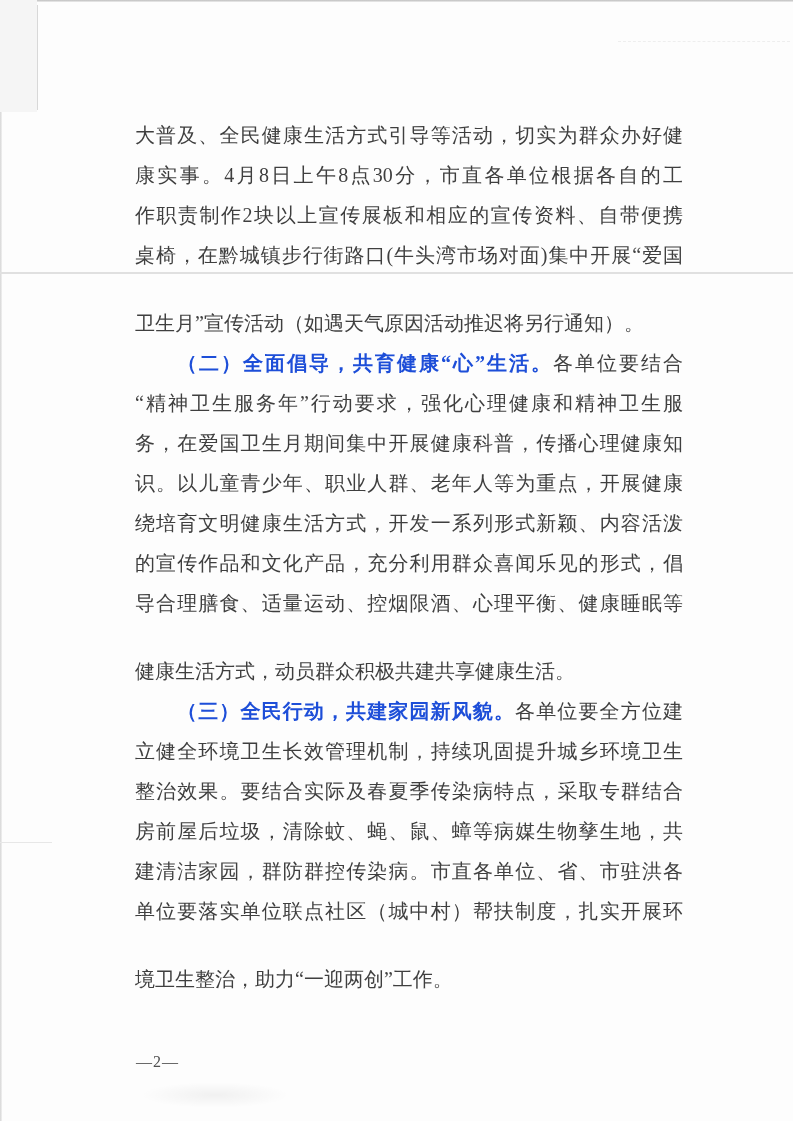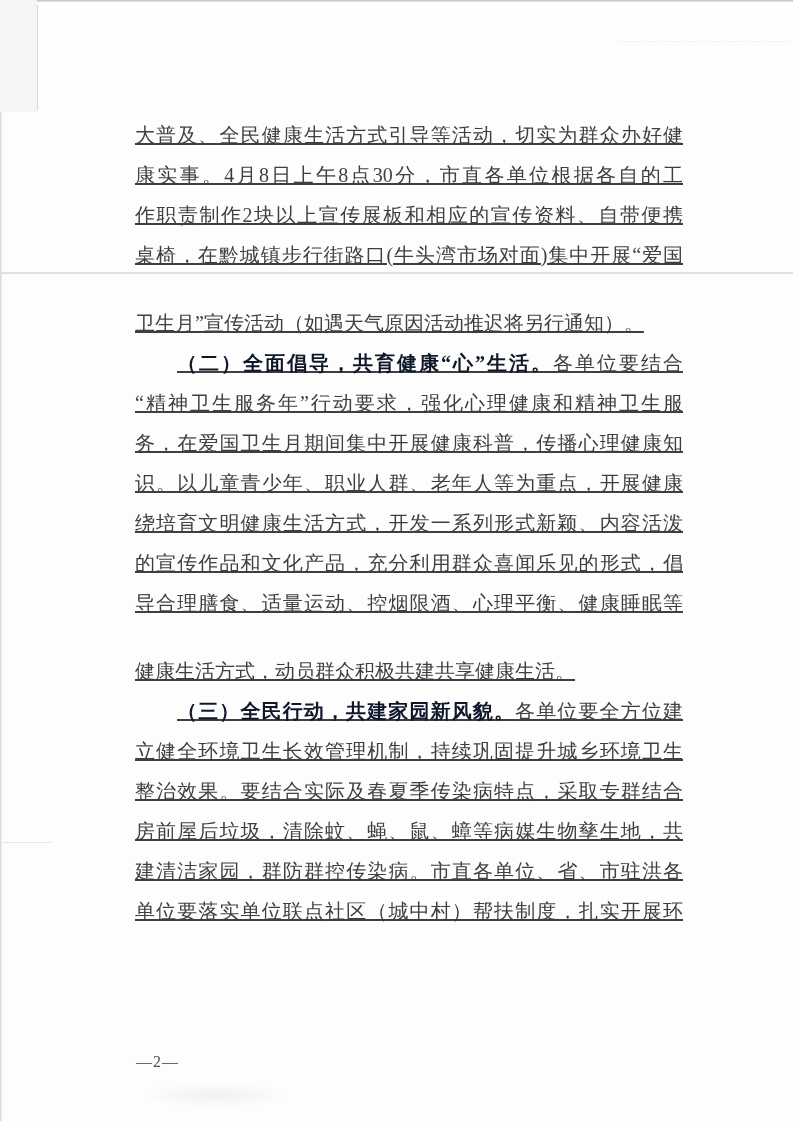--- a/index.html
+++ b/index.html
@@ -48,40 +48,39 @@
   .scan-dots-topright {
     position: absolute; left: 618px; top: 41px; width: 172px; height: 0;
     border-top: 1px dashed rgba(0,0,0,0.06);
   }
   
   .content {
     position: absolute;
     left: 135px;
     top: 115px;
     width: 548px;
-    text-decoration: underline;
   }
   .line {
     height: 40px;
     line-height: 40px;
     font-size: 20px;
     text-align: justify;
     text-align-last: justify;
     text-justify: inter-character;
   }
   .line.para-end {
     text-align-last: left;
     margin-top: 28px;
   }
   .line.indent {
     text-indent: 42px;
   }
   .lead {
     font-weight: bold;
-    color: #0f172a;
+    color: #1d4ed8;
   }
   .page-number {
     position: absolute;
     left: 136px;
     top: 1050px;
     font-size: 16px;
     line-height: 24px;
     letter-spacing: 1px;
     color: #4f4f4f;
   }
@@ -115,17 +114,18 @@
     <div class="line">的宣传作品和文化产品，充分利用群众喜闻乐见的形式，倡</div>
     <div class="line">导合理膳食、适量运动、控烟限酒、心理平衡、健康睡眠等</div>
     <div class="line para-end">健康生活方式，动员群众积极共建共享健康生活。</div>
 
     <div class="line indent"><span class="lead">（三）全民行动，共建家园新风貌。</span><span>各单位要全方位建</span></div>
     <div class="line">立健全环境卫生长效管理机制，持续巩固提升城乡环境卫生</div>
     <div class="line">整治效果。要结合实际及春夏季传染病特点，采取专群结合</div>
     <div class="line">房前屋后垃圾，清除蚊、蝇、鼠、蟑等病媒生物孳生地，共</div>
     <div class="line">建清洁家园，群防群控传染病。市直各单位、省、市驻洪各</div>
     <div class="line">单位要落实单位联点社区（城中村）帮扶制度，扎实开展环</div>
+    <div class="line para-end">境卫生整治，助力“一迎两创”工作。</div>
   </main>
 
   <footer class="page-number">—2—</footer>
 
 </div>
 
 </body></html>

